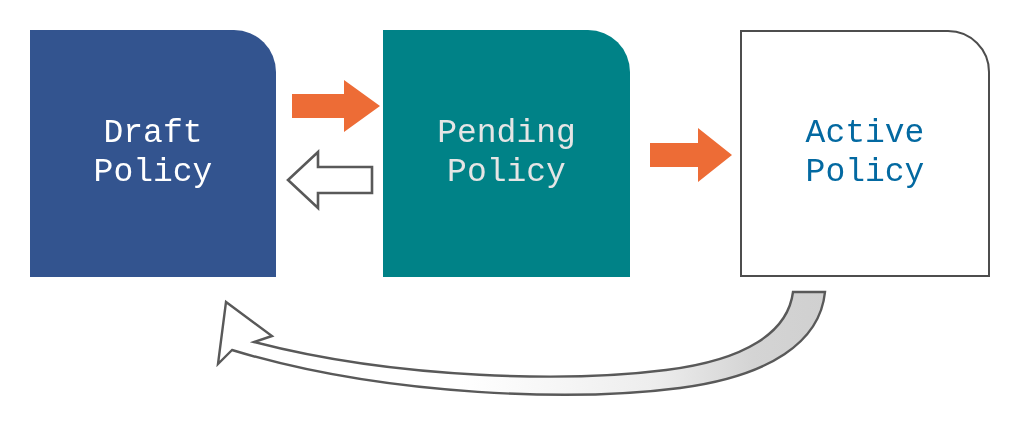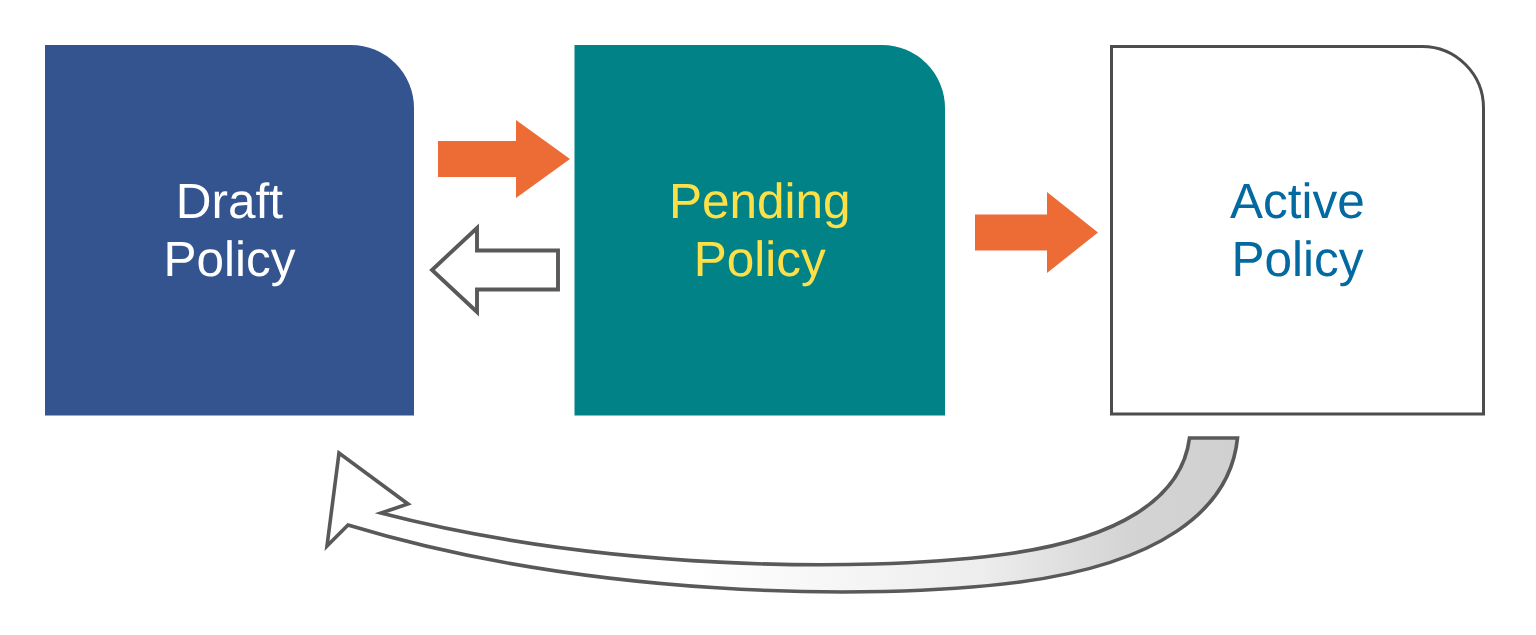--- a/index.html
+++ b/index.html
@@ -6,21 +6,21 @@
     margin: 0;
     padding: 0;
     background: #ffffff;
   }
   #canvas {
     position: relative;
     width: 1024px;
     height: 423px;
     background: #ffffff;
     overflow: hidden;
-    font-family: Liberation Sans, sans-serif;
+    font-family: Liberation Mono, monospace;
   }
   .node {
     position: absolute;
     display: flex;
     flex-direction: column;
     align-items: center;
     justify-content: center;
     box-sizing: border-box;
     line-height: 1.18;
   }
@@ -37,21 +37,21 @@
     color: #FFFFFF;
     font-size: 33px;
     border-top-right-radius: 42px;
   }
   #node-pending {
     left: 383px;
     top: 30px;
     width: 247px;
     height: 247px;
     background: #008287;
-    color: #fde047;
+    color: #e5e5e5;
     font-size: 33px;
     border-top-right-radius: 42px;
   }
   #node-active {
     left: 740px;
     top: 30px;
     width: 250px;
     height: 247px;
     background: #FFFFFF;
     color: #0369a1;

